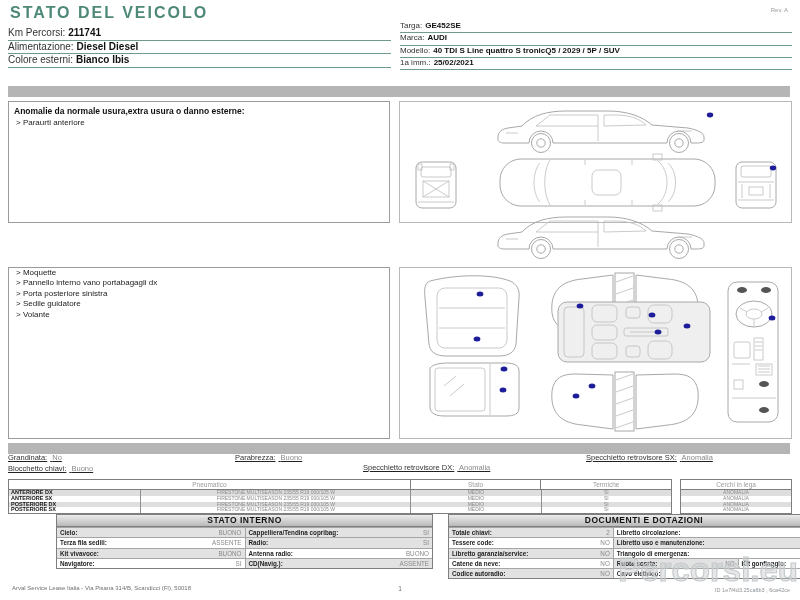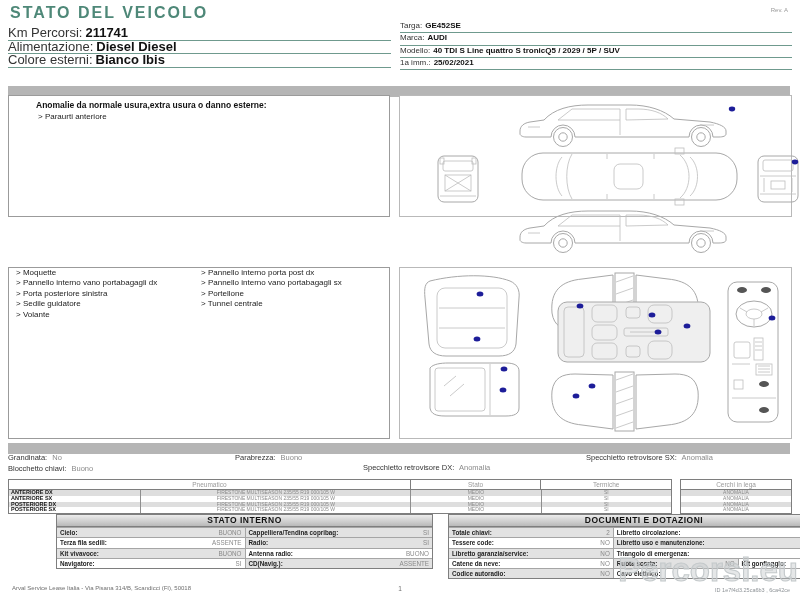--- a/index.html
+++ b/index.html
@@ -10,43 +10,43 @@
     -webkit-font-smoothing:antialiased;
   }
   
   .title{position:absolute;left:10px;top:4px;font-size:16px;font-weight:bold;
          letter-spacing:2px;color:#4e8878;}
   .rev{position:absolute;right:12px;top:7px;font-size:6px;color:#9a9a9a;}
 
   .info-block{position:absolute;}
   .ib-left{left:8px;top:27px;width:383px;}
   .ib-right{left:400px;top:21px;width:392px;}
-  .info-row{border-bottom:1px solid #6f9a8e;font-size:13px;line-height:12px;height:12.5px;
+  .info-row{border-bottom:1px solid #6f9a8e;font-size:10px;line-height:12px;height:12.5px;
             white-space:nowrap;overflow:hidden;}
   .ib-right .info-row{font-size:8px;line-height:10.8px;height:11.3px;}
   .il{color:#333;margin-right:3px;}
   .iv{color:#111;font-weight:bold;}
 
   .gray-bar{position:absolute;left:8px;width:782px;height:11px;background:#b5b5b5;}
   .bar1{top:86px;}
   .bar2{top:443px;}
 
   
   .sec-text{position:absolute;left:8px;width:382px;border:1px solid #9b9b9b;background:#fff;box-sizing:border-box;}
   .sec-diag{position:absolute;left:399px;width:393px;border:1px solid #b9b9b9;background:#fff;box-sizing:border-box;}
-  .ext-text,.ext-diag{top:95px;height:122px;padding-left:22px;}
+  .ext-text,.ext-diag{top:101px;height:122px;}
   .int-text,.int-diag{top:267px;height:172px;}
   .sec-head{font-size:8.5px;font-weight:bold;color:#111;padding:4px 5px 2px 5px;}
   .sec-item{font-size:8px;color:#222;padding-left:7px;line-height:1.3;}
   .int-cols{display:flex;}
   .int-col{width:178px;padding-left:7px;}
   .int-col .sec-item{padding-left:0;}
 
   
-  .sum{position:absolute;font-size:7.5px;white-space:nowrap;}
+  .sum{position:absolute;font-size:7.5px;white-space:nowrap;text-decoration:underline;}
   .sum .il{color:#333;}
   .sum .sv{color:#8a8a8a;}
 
   
   .tires-main{position:absolute;left:8px;top:479px;width:664px;border:1px solid #7e7e7e;box-sizing:border-box;background:#fff;}
   .tires-cerchi{position:absolute;left:680px;top:479px;width:112px;border:1px solid #7e7e7e;box-sizing:border-box;background:#fff;}
   .t-head{display:flex;height:9px;line-height:9px;border-bottom:1px solid #7e7e7e;font-size:6.5px;color:#9a9a9a;text-align:center;}
   .th-pneu{width:402px;}
   .th-stato,.th-term{width:130px;border-left:1px solid #7e7e7e;}
   .th-cerchi{height:9px;line-height:9px;border-bottom:1px solid #7e7e7e;font-size:6.5px;color:#9a9a9a;text-align:center;}
@@ -175,26 +175,20 @@
 </div>
 
 <div class="sec-text int-text">
   <div class="int-cols">
     <div class="int-col">
       <div class="sec-item">&gt; Moquette</div>
       <div class="sec-item">&gt; Pannello interno vano portabagagli dx</div>
       <div class="sec-item">&gt; Porta posteriore sinistra</div>
       <div class="sec-item">&gt; Sedile guidatore</div>
       <div class="sec-item">&gt; Volante</div>
-    </div>
-    <div class="int-col">
-      <div class="sec-item">&gt; Pannello interno porta post dx</div>
-      <div class="sec-item">&gt; Pannello interno vano portabagagli sx</div>
-      <div class="sec-item">&gt; Portellone</div>
-      <div class="sec-item">&gt; Tunnel centrale</div>
     </div>
   </div>
 </div>
 
 <div class="sec-diag int-diag">
   <svg width="391" height="170" viewBox="0 0 391 170">
 
     <g>
       <path class="ln" d="M30,13 C58,6 92,6 110,13 C117,16 120,22 119,30 L116,76 C115,84 109,88 99,88 L46,88 C36,88 30,84 29,76 L25,30 C24,20 25,15 30,13 Z"></path>
       <rect class="ln2" x="37" y="20" width="70" height="60" rx="8"></rect>

